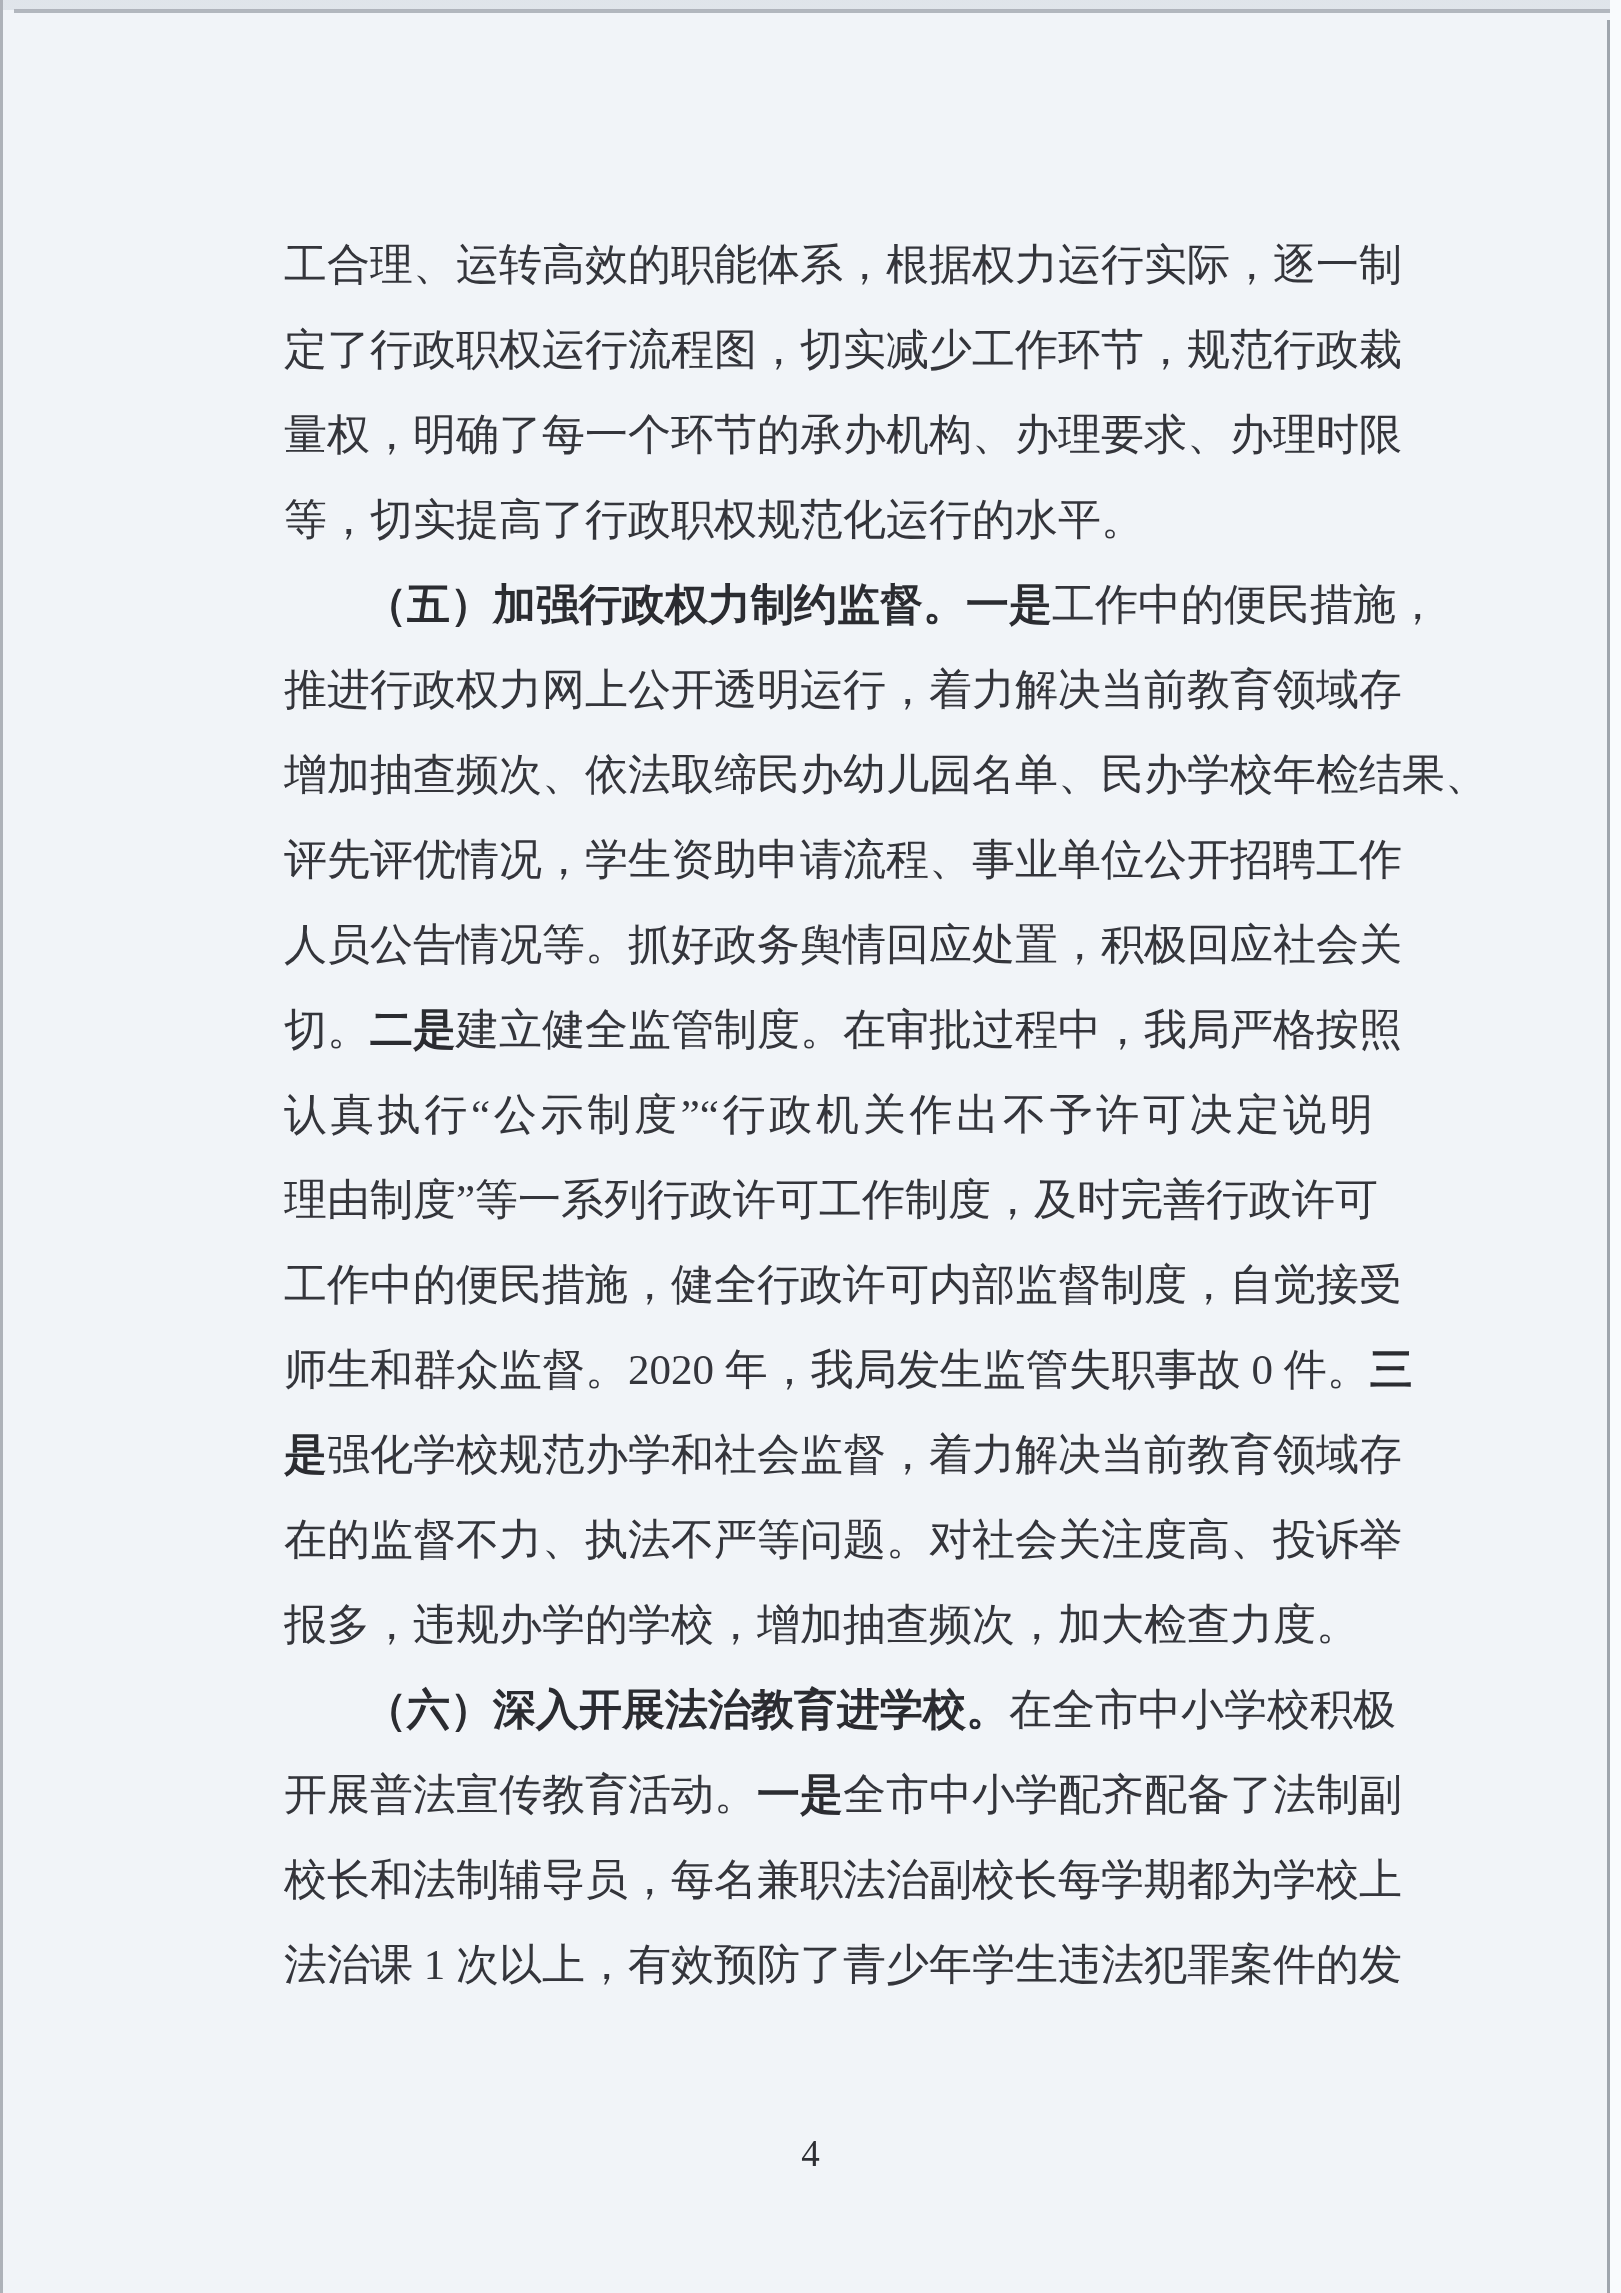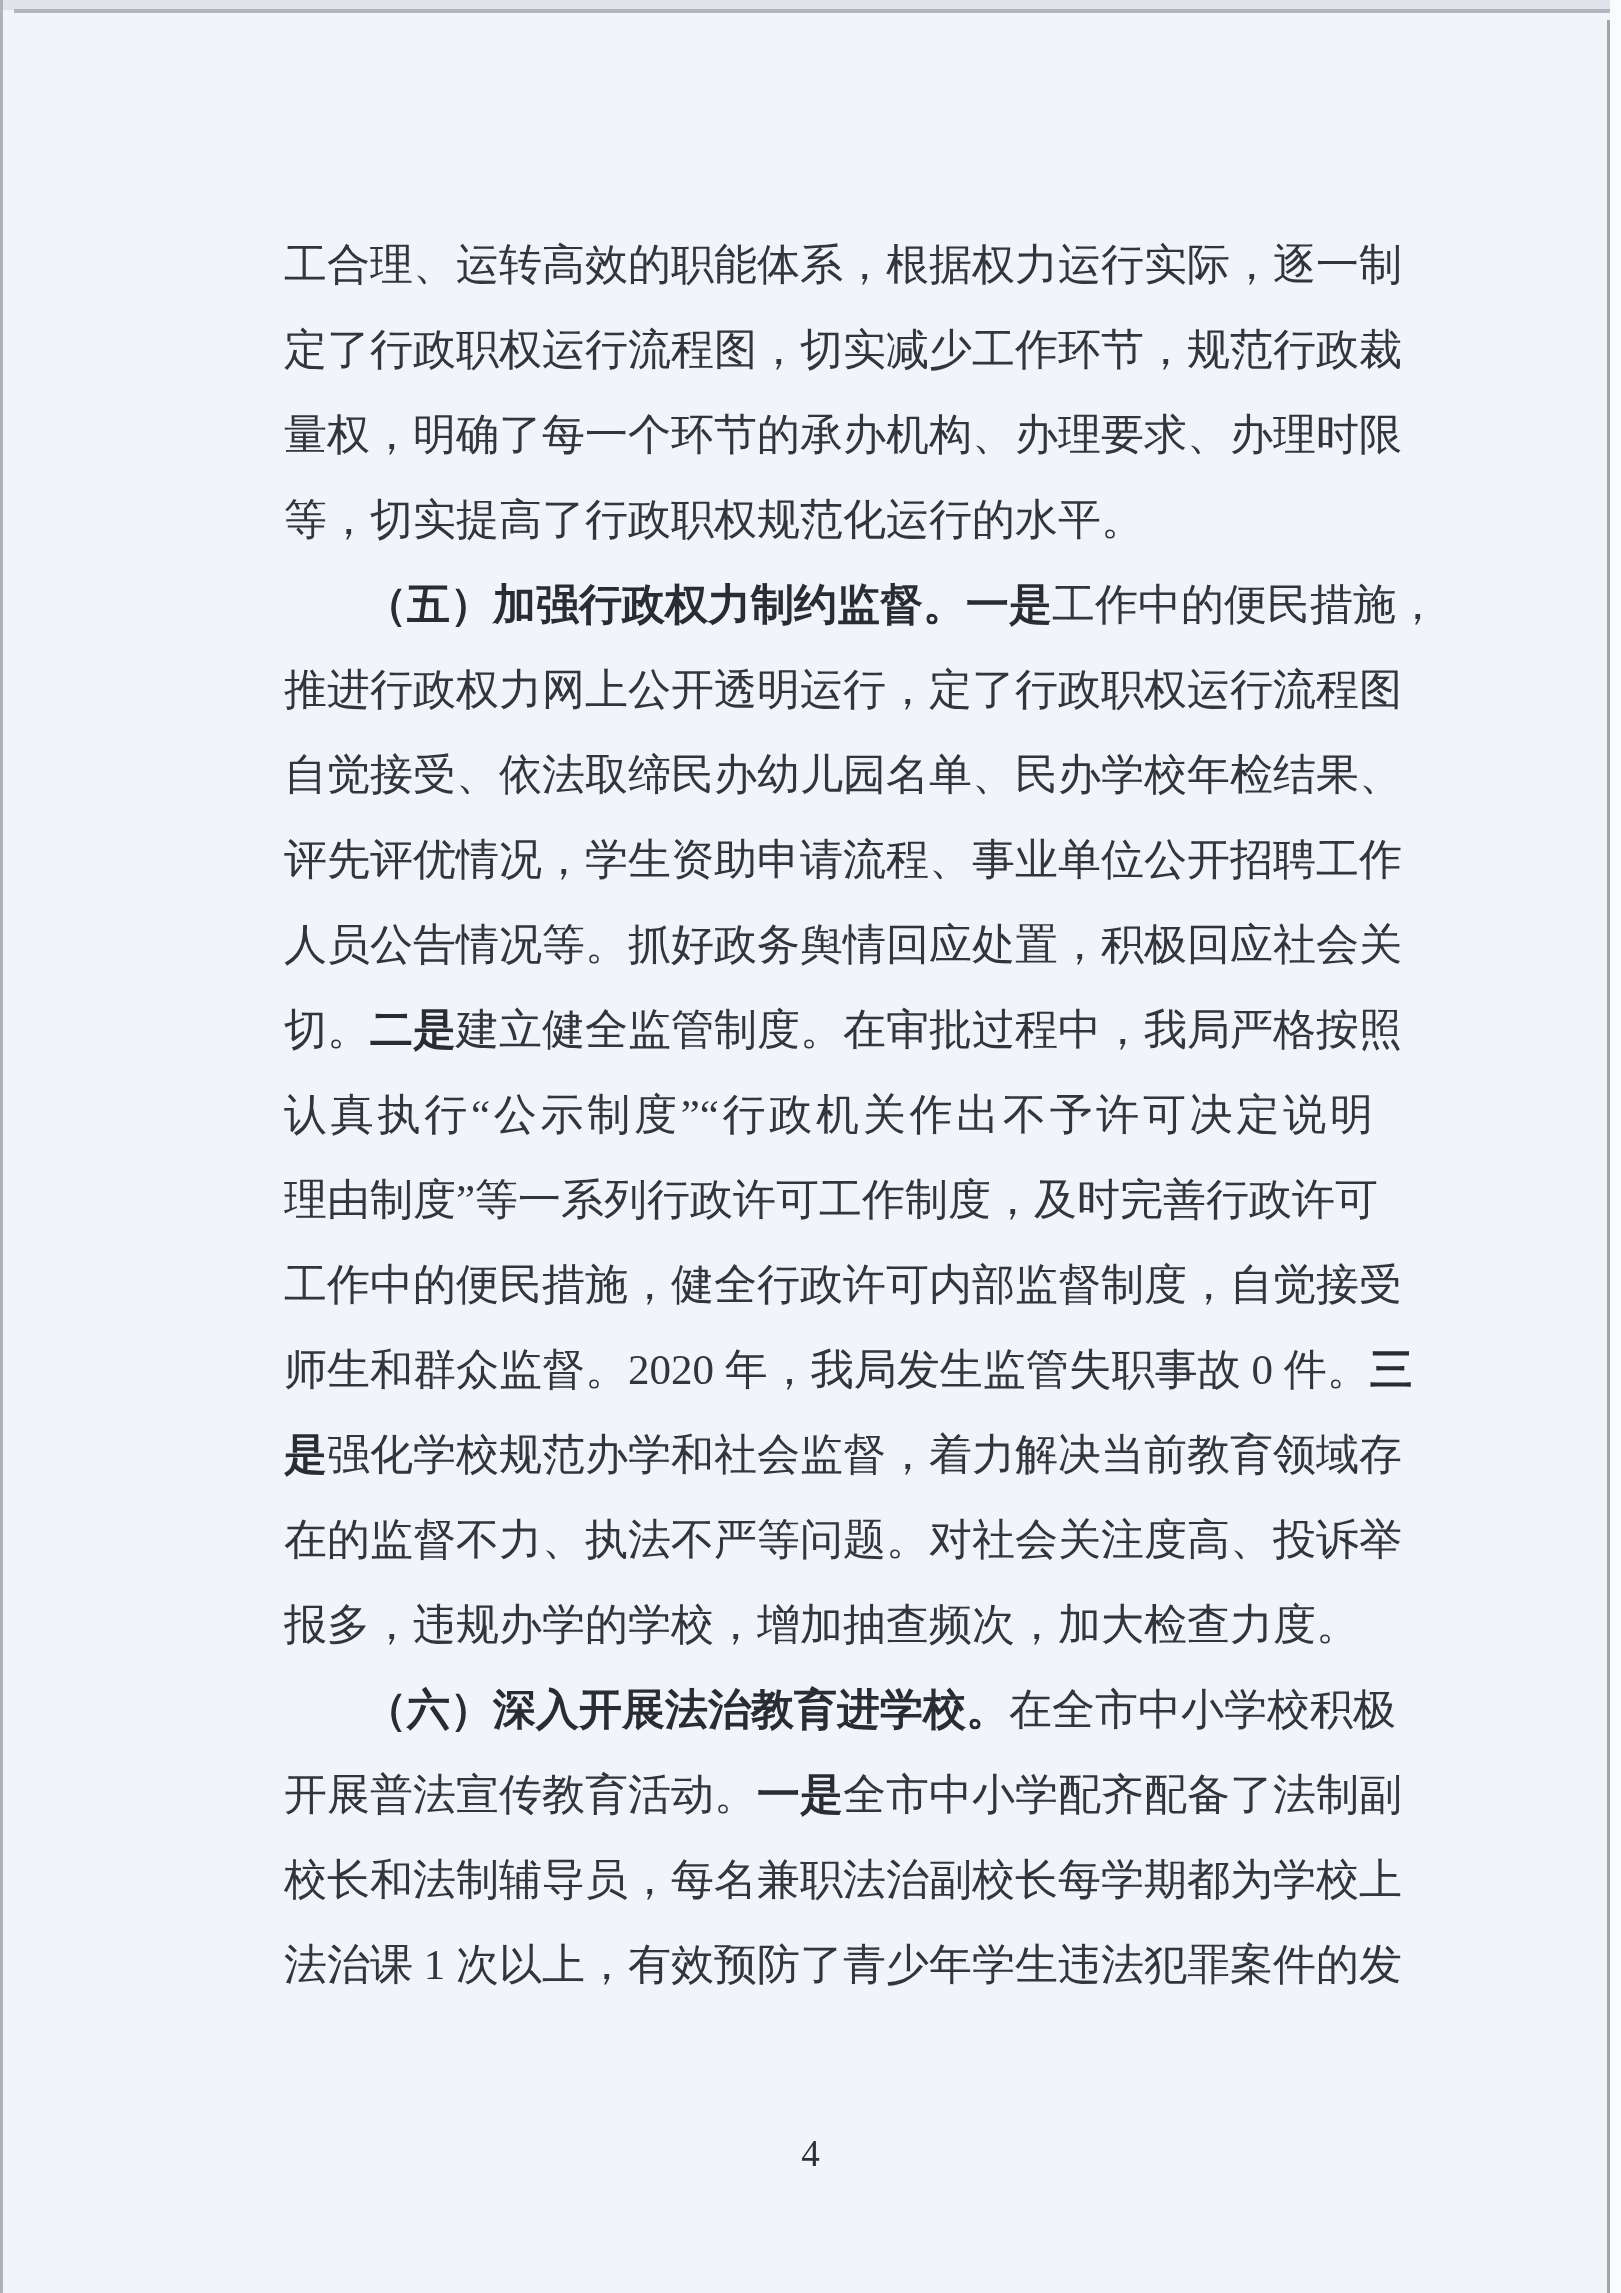--- a/index.html
+++ b/index.html
@@ -103,22 +103,22 @@
   <div class="scan-edge-left"></div>
   <div class="scan-strip-right"></div>
   <div class="scan-edge-right"></div>
 
   <div class="text-block">
       <div class="line"><span class="run">工合理、运转高效的职能体系，根据权力运行实际，逐一制</span></div>
       <div class="line"><span class="run">定了行政职权运行流程图，切实减少工作环节，规范行政裁</span></div>
       <div class="line"><span class="run">量权，明确了每一个环节的承办机构、办理要求、办理时限</span></div>
       <div class="line no-justify"><span class="run">等，切实提高了行政职权规范化运行的水平。</span></div>
       <div class="line indent"><span class="run bold">（五）加强行政权力制约监督。一是</span><span class="run">工作中的便民措施，</span></div>
-      <div class="line"><span class="run">推进行政权力网上公开透明运行，定了行政职权运行流程图</span></div>
-      <div class="line"><span class="run">自觉接受、依法取缔民办幼儿园名单、民办学校年检结果、</span></div>
+      <div class="line"><span class="run">推进行政权力网上公开透明运行，着力解决当前教育领域存</span></div>
+      <div class="line"><span class="run">增加抽查频次、依法取缔民办幼儿园名单、民办学校年检结果、</span></div>
       <div class="line"><span class="run">评先评优情况，学生资助申请流程、事业单位公开招聘工作</span></div>
       <div class="line"><span class="run">人员公告情况等。抓好政务舆情回应处置，积极回应社会关</span></div>
       <div class="line"><span class="run">切。</span><span class="run bold">二是</span><span class="run">建立健全监管制度。在审批过程中，我局严格按照</span></div>
       <div class="line"><span class="run">认真执行“公示制度”“行政机关作出不予许可决定说明</span></div>
       <div class="line"><span class="run">理由制度”等一系列行政许可工作制度，及时完善行政许可</span></div>
       <div class="line"><span class="run">工作中的便民措施，健全行政许可内部监督制度，自觉接受</span></div>
       <div class="line"><span class="run">师生和群众监督。2020 年，我局发生监管失职事故 0 件。</span><span class="run bold">三</span></div>
       <div class="line"><span class="run bold">是</span><span class="run">强化学校规范办学和社会监督，着力解决当前教育领域存</span></div>
       <div class="line"><span class="run">在的监督不力、执法不严等问题。对社会关注度高、投诉举</span></div>
       <div class="line no-justify"><span class="run">报多，违规办学的学校，增加抽查频次，加大检查力度。</span></div>

